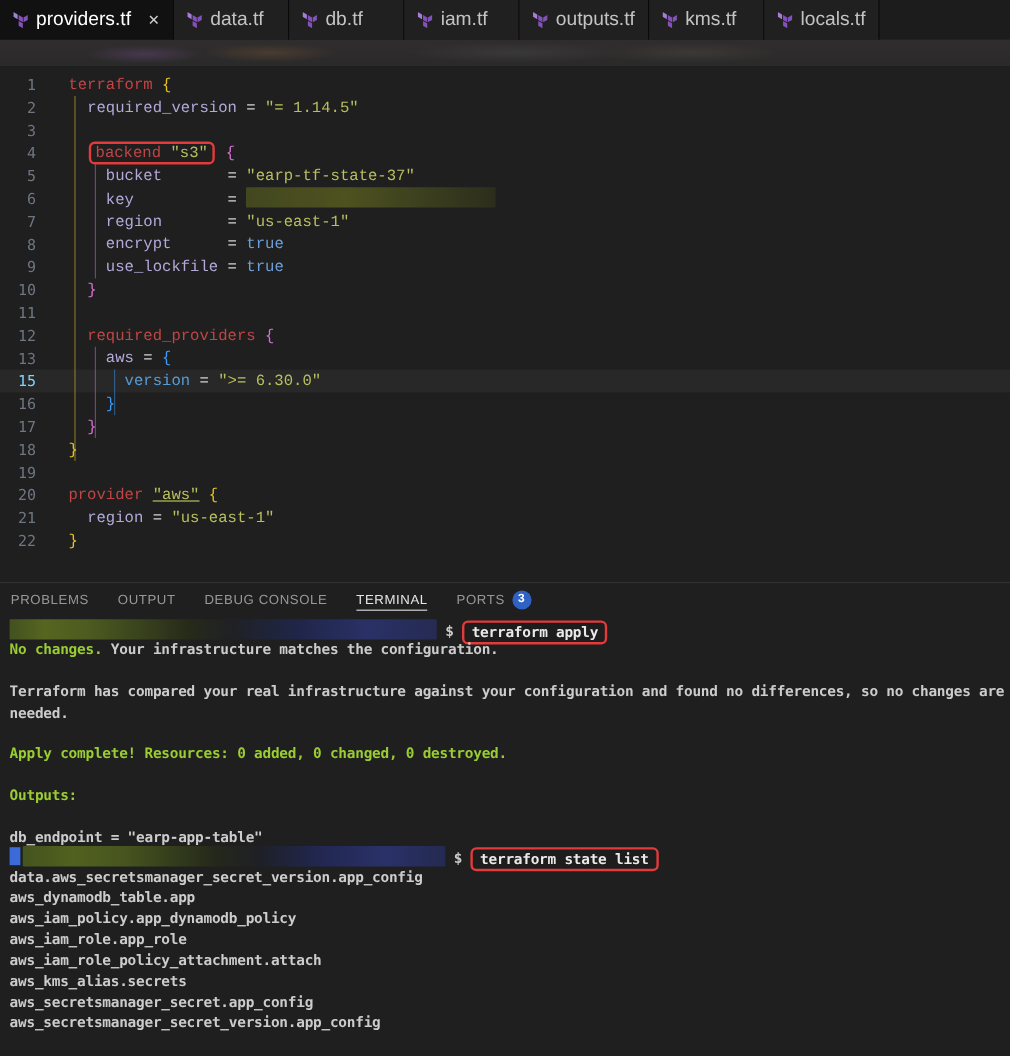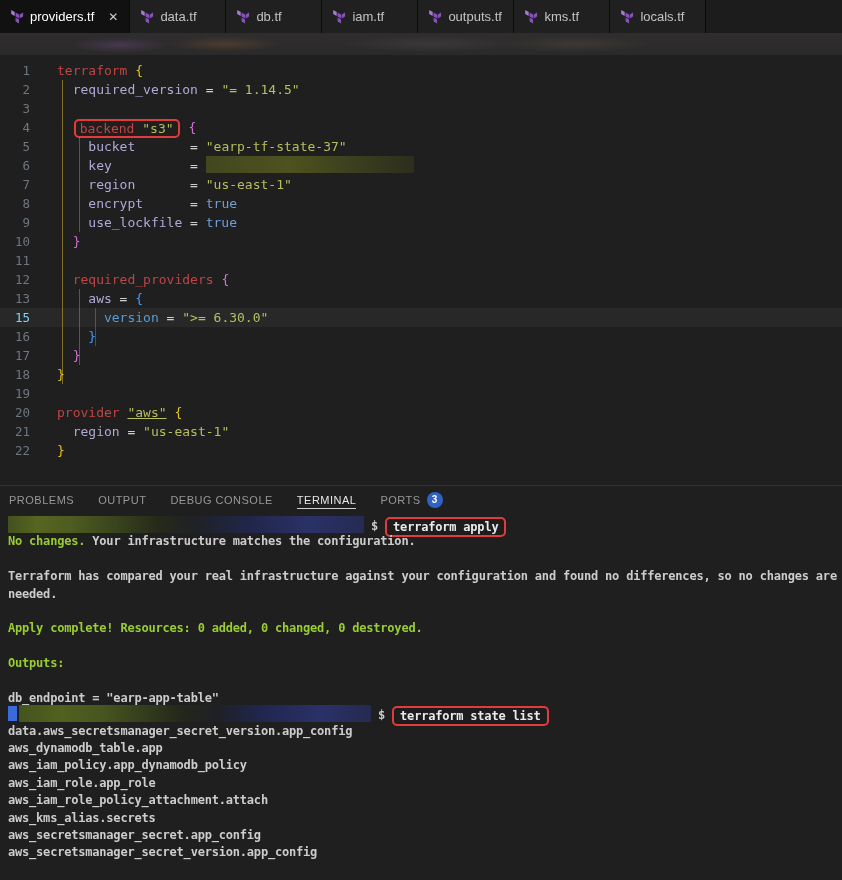--- a/index.html
+++ b/index.html
@@ -4,41 +4,41 @@
 <style>
   html,body{margin:0;padding:0;background:#1f1f1f;}
   body{width:842px;height:880px;overflow:hidden;font-family:"Liberation Sans",sans-serif;}
   .window{position:relative;width:842px;height:880px;background:#1f1f1f;}
 
   
   .tabbar{display:flex;height:33px;background:#1c1c1c;align-items:stretch;}
   .tab{display:flex;align-items:center;gap:6px;padding:0 11px;background:#202020;
        border-right:1px solid #0a0a0a;cursor:pointer;min-width:96px;box-sizing:border-box;}
   .tab.active{background:#111111;}
-  .tab .tab-label{font-size:13px;color:#c3c3c3;white-space:nowrap;}
+  .tab .tab-label{font-size:16px;color:#c3c3c3;white-space:nowrap;}
   .tab.active .tab-label{color:#ffffff;}
   .tab .close{color:#cfcfcf;font-size:12px;margin-left:8px;line-height:1;}
   .tab svg{flex:none;}
 
   
   .breadcrumb{height:22px;background:
       radial-gradient(70px 11px at 120px 55%, rgba(130,85,160,.30), transparent 70%),
       radial-gradient(80px 11px at 225px 50%, rgba(160,105,60,.26), transparent 70%),
       radial-gradient(130px 12px at 430px 50%, rgba(110,110,110,.20), transparent 70%),
       radial-gradient(110px 12px at 575px 50%, rgba(130,115,95,.18), transparent 70%),
       linear-gradient(#2f2d2d,#2b2a2a);}
 
   
   .editor{position:relative;height:430px;box-sizing:border-box;padding-top:6px;background:#1f1f1f;
           font-family:"DejaVu Sans Mono",monospace;font-size:13px;}
   .code-line{display:flex;height:19px;line-height:19px;white-space:pre;}
   .code-line.hl{background:#282828;}
   .gutter{flex:none;width:30px;text-align:right;color:#6e7681;font-size:12.5px;margin-right:27px;}
   .code-line.hl .gutter{color:#7dd3fc;}
-  .code-text{white-space:pre;color:#cccccc;}
+  .code-text{white-space:pre;color:#cccccc;font-family:Liberation Mono, monospace;}
   .annot-box{display:inline-block;border:2px solid #e23b3b;border-radius:5px;padding:0 4px;
              margin:-2px 1px;line-height:15px;vertical-align:middle;}
   .redact{display:inline-block;height:17px;vertical-align:-3px;border-radius:1px;}
   .guide{position:absolute;width:1px;}
 
   
   .panelbar{height:27px;border-top:1px solid #313131;display:flex;align-items:flex-end;
             padding-left:9px;gap:24px;background:#1f1f1f;}
   .ptab{font-size:11px;letter-spacing:.5px;color:#989898;position:relative;cursor:pointer;
         display:flex;align-items:center;height:100%;}

